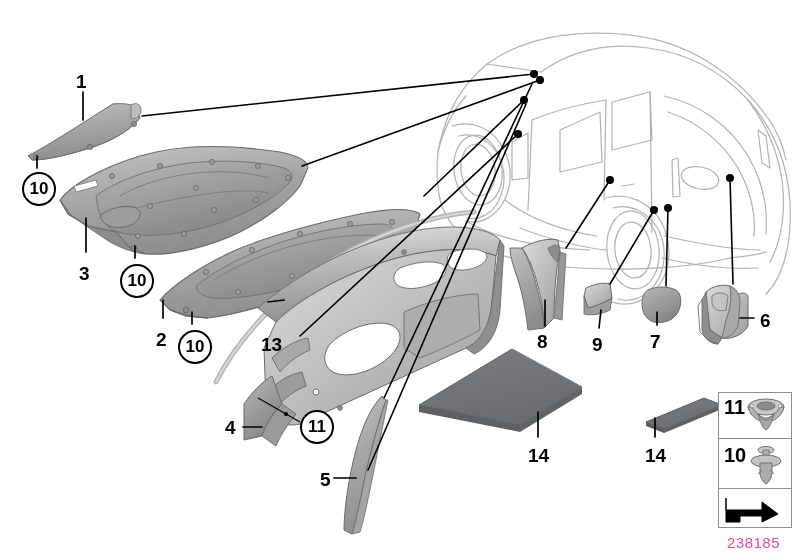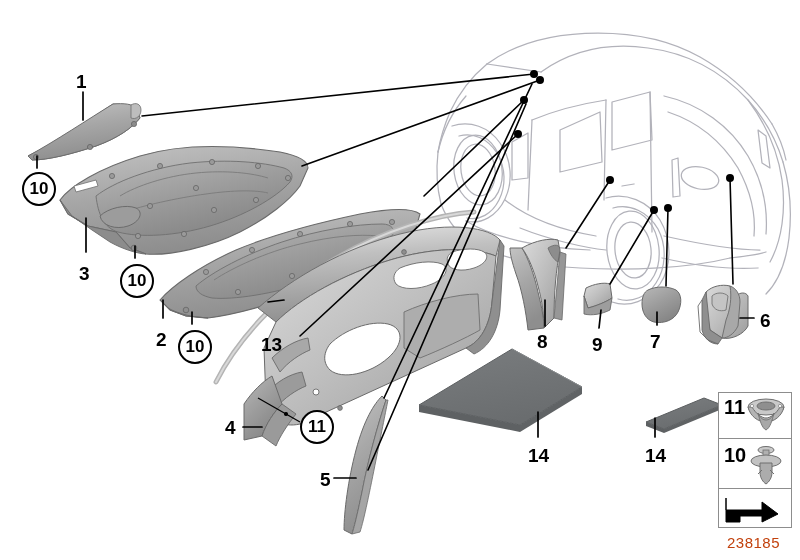--- a/index.html
+++ b/index.html
@@ -9,21 +9,21 @@
   #sheet{position:relative;width:800px;height:560px;background:#fff;}
   svg.layer{position:absolute;left:0;top:0;width:800px;height:560px;}
   .lbl{position:absolute;font-family:"Liberation Sans",sans-serif;
        font-weight:bold;font-size:19px;color:#000;line-height:1;
        white-space:nowrap;}
   .circ{position:absolute;width:30px;height:30px;border:2.3px solid #000;
         border-radius:50%;background:#fff;display:flex;align-items:center;
         justify-content:center;font-family:"Liberation Sans",sans-serif;
         font-weight:bold;font-size:17px;color:#000;}
   .partno{position:absolute;font-family:"Liberation Sans",sans-serif;
-          font-size:15px;color:#c2410c;letter-spacing:.5px;}
+          font-size:15px;color:#ec4899;letter-spacing:.5px;}
   .legbox{position:absolute;border:1.3px solid #8d8d8d;background:#fff;}
   .legnum{position:absolute;font-family:"Liberation Sans",sans-serif;
           font-weight:bold;font-size:20px;color:#000;}
 </style>
 </head>
 <body>
 
 <div id="sheet">
 
   <svg class="layer" viewBox="0 0 800 560">

